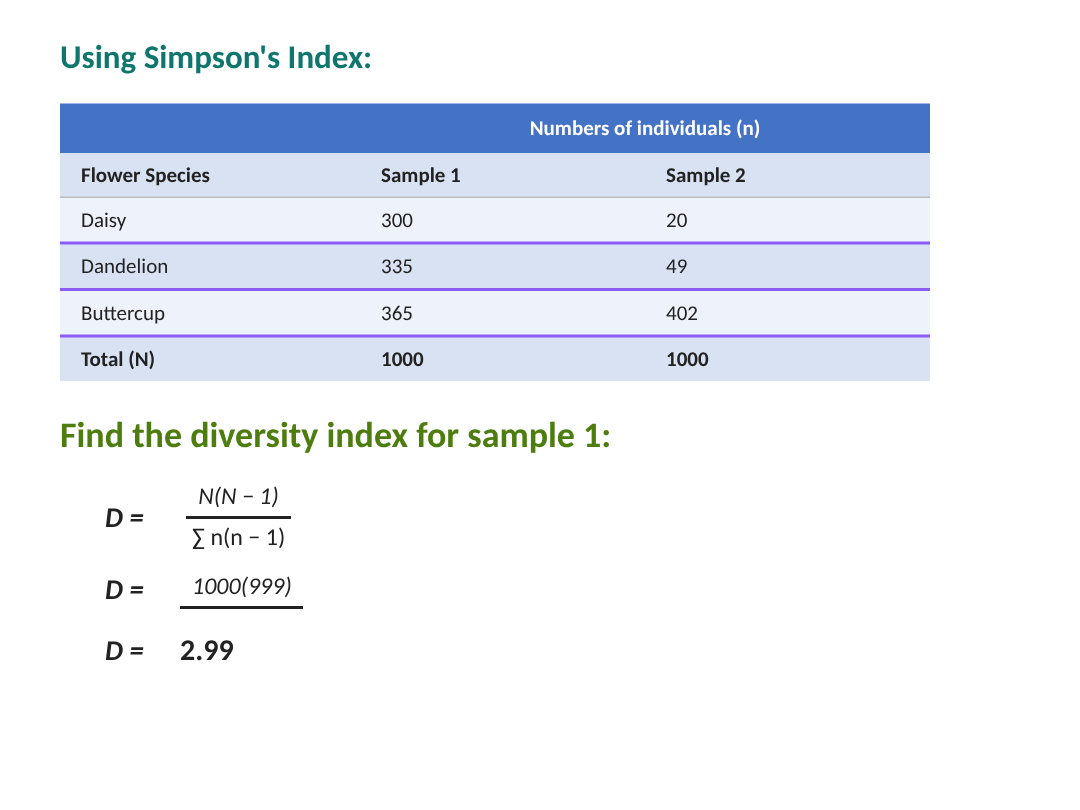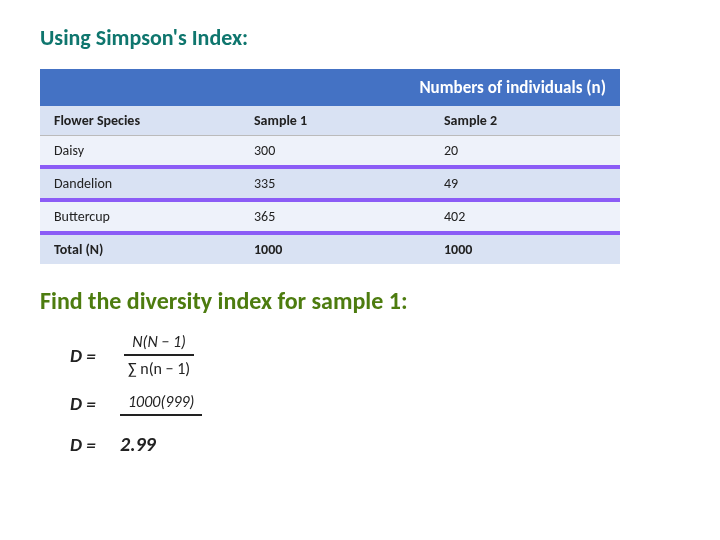--- a/index.html
+++ b/index.html
@@ -28,35 +28,35 @@
     }
     table {
       border-collapse: collapse;
       width: 100%;
     }
     .header-row td {
       background: #4472C4;
       color: #fff;
       font-weight: 600;
       padding: 8px 14px;
-      font-size: 17px;
-      text-align: right;
+      font-size: 14px;
+      text-align: center;
     }
     .subheader-row td {
       background: #D9E2F3;
       font-weight: 700;
       padding: 6px 14px;
       font-size: 14px;
       border-bottom: 1px solid #bbb;
     }
     .data-row td {
       background: #EEF2FA;
       padding: 6px 14px;
       font-size: 14px;
-      border-bottom: 4px solid #8b5cf6;
+      border-bottom: 2px solid #8b5cf6;
     }
     .data-row.alt td {
       background: #D9E2F3;
     }
     .total-row td {
       background: #D9E2F3;
       font-weight: 700;
       padding: 6px 14px;
       font-size: 14px;
       border-top: 1px solid #aaa;
@@ -109,21 +109,20 @@
       font-size: 16px;
       text-align: center;
     }
     .result-line {
       display: flex;
       align-items: center;
       gap: 10px;
       margin-top: 4px;
     }
     .result-val {
-      font-style: italic;
       font-size: 20px;
       font-weight: 700;
     }
   </style>
 </head>
 <body>
 
 <div class="page">
 
   <div class="page-title">Using Simpson's Index:</div>

